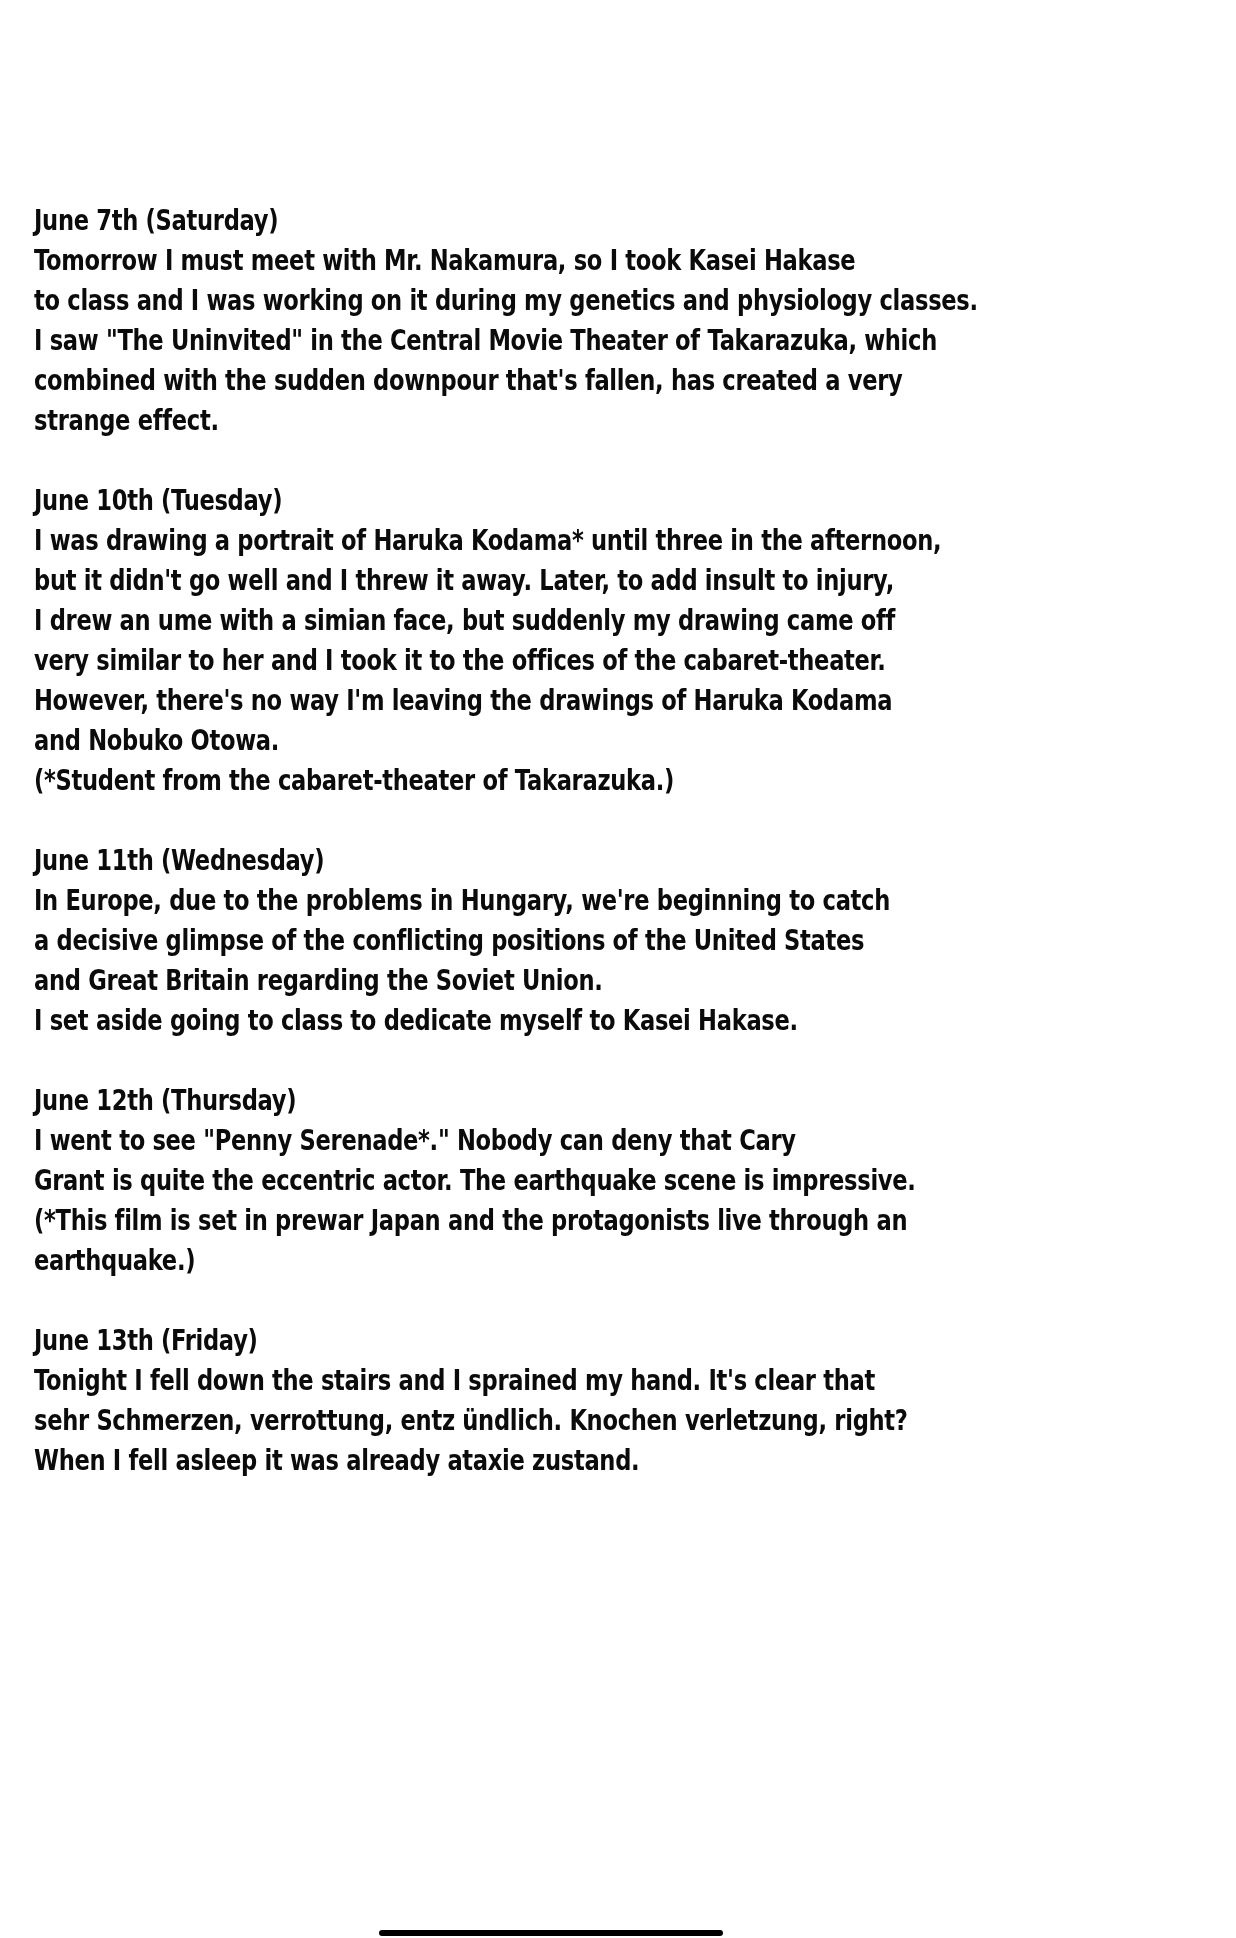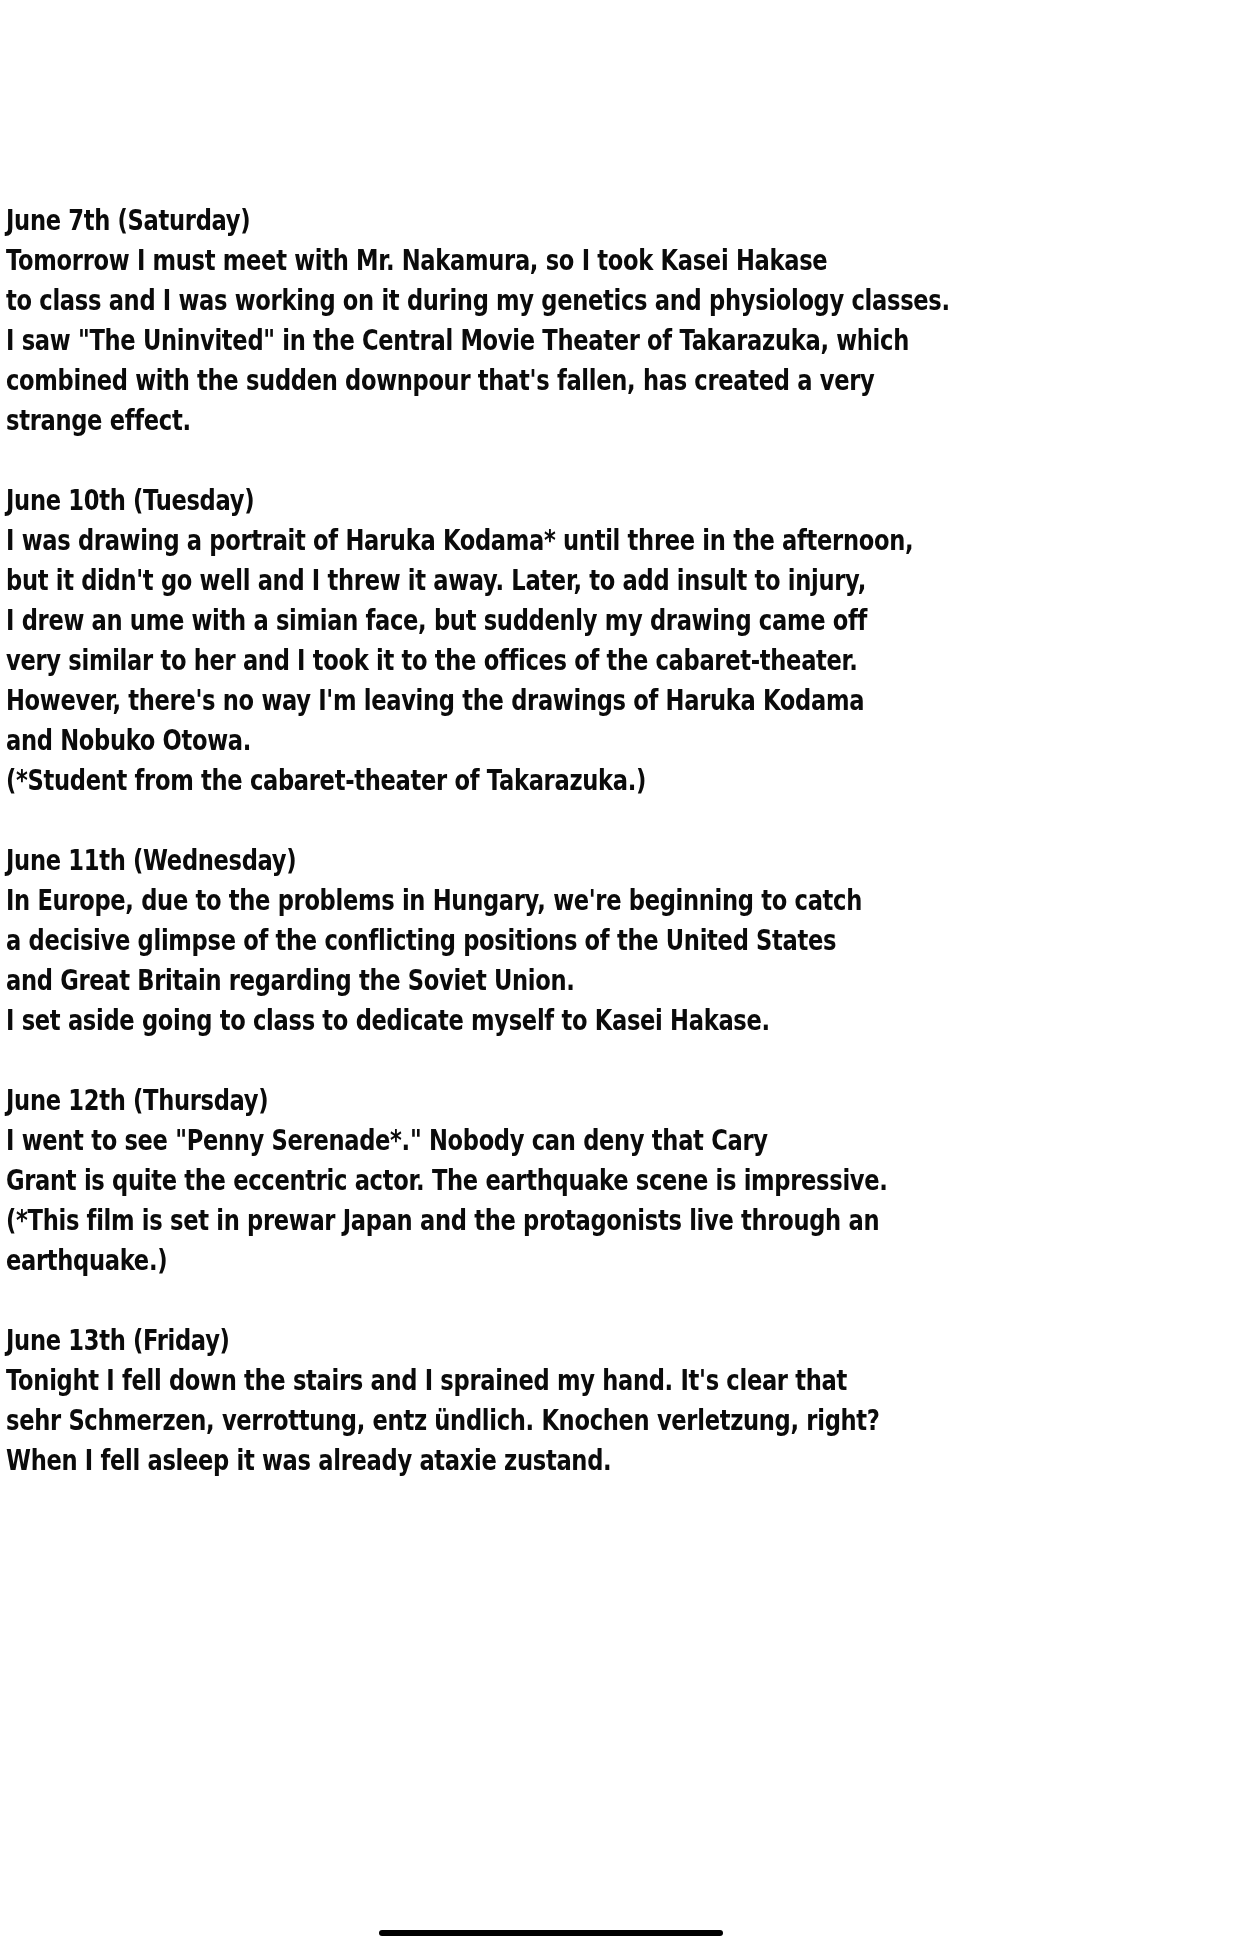--- a/index.html
+++ b/index.html
@@ -10,21 +10,21 @@
   .page {
     position: relative;
     width: 1236px;
     height: 1938px;
     background: #ffffff;
     overflow: hidden;
     font-family: "DejaVu Sans", sans-serif;
   }
   .content {
     position: absolute;
-    left: 6px;
+    left: 34px;
     top: 200px;
     width: 1190px;
   }
   .entry {
     margin: 0 0 40px 0;
   }
   .tline {
     font-weight: bold;
     font-size: 29px;
     line-height: 40px;

